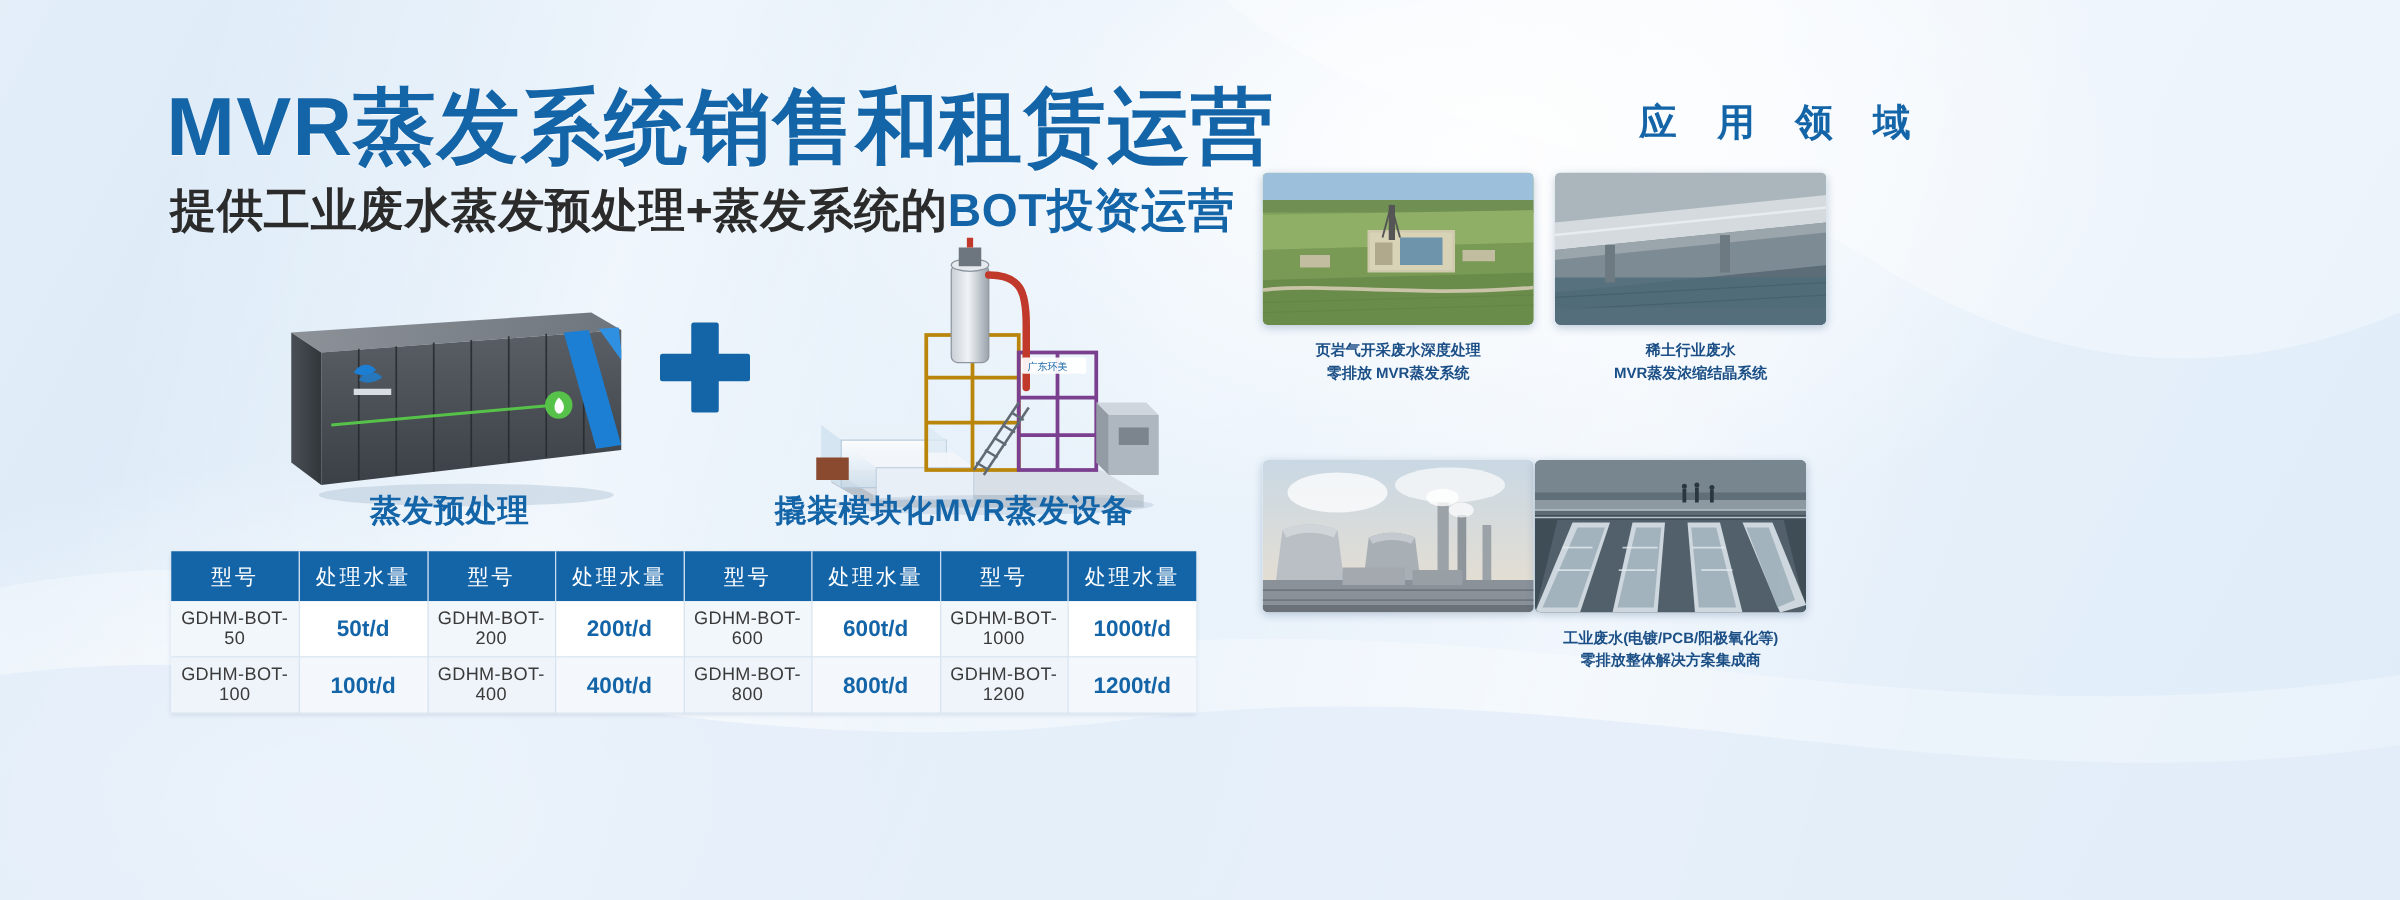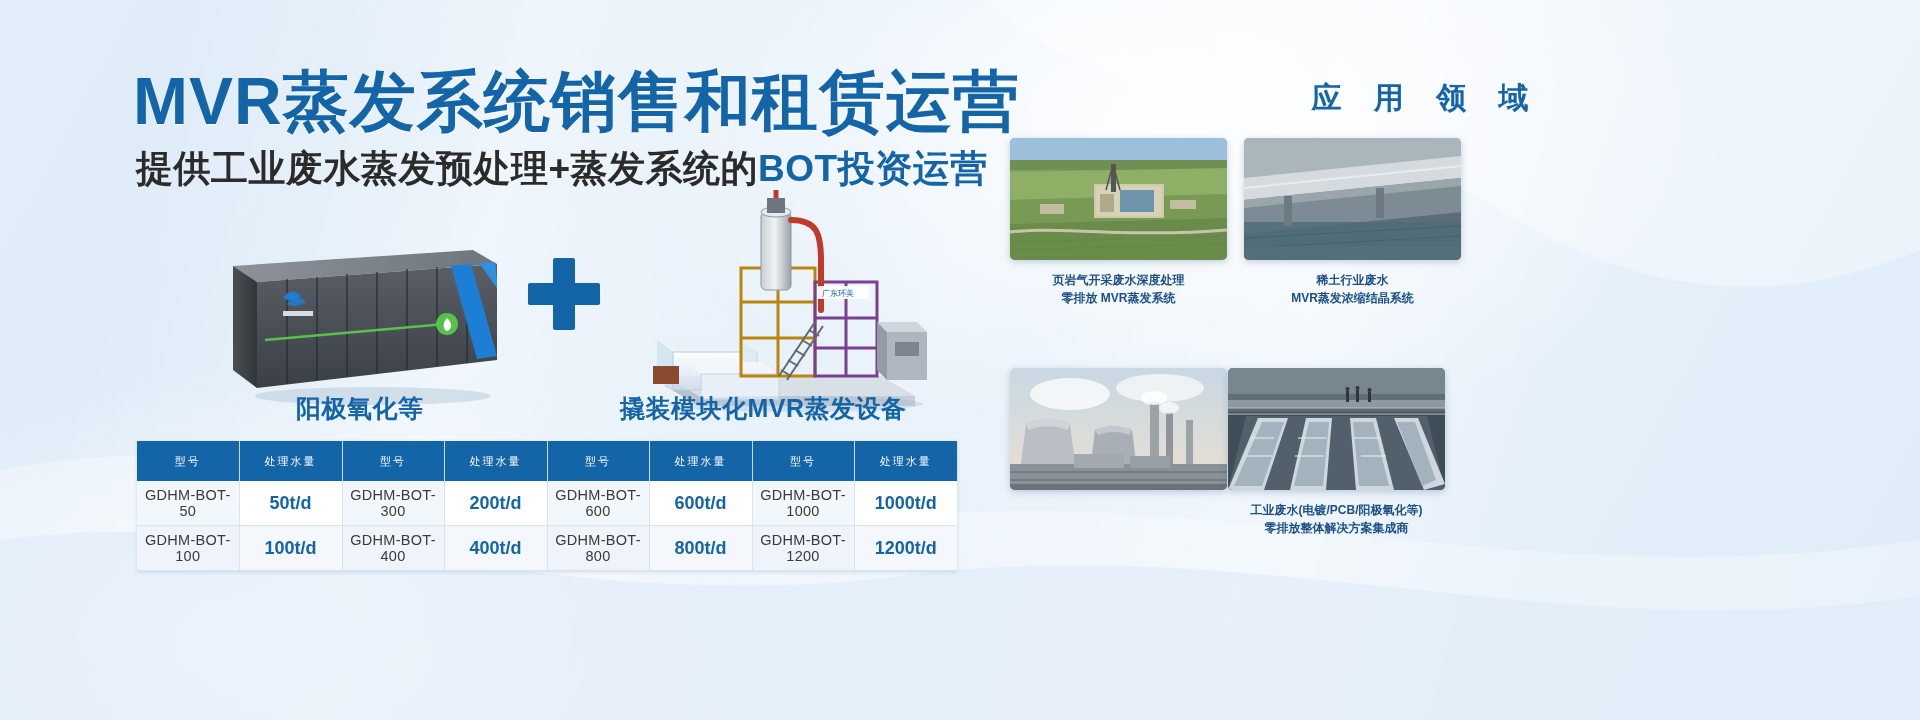--- a/index.html
+++ b/index.html
@@ -58,21 +58,21 @@
   #cap-left{left:296px;top:392px;}
   #cap-right{left:620px;top:392px;}
 
   
   #spec-table{
     position:absolute;left:137px;top:441px;width:820px;
     border-collapse:collapse;table-layout:fixed;
     box-shadow:0 1px 4px rgba(30,70,120,.16);
   }
   #spec-table th{
-    background:#1464a8;color:#fff;font-size:11px;font-weight:normal;
+    background:#1464a8;color:#fff;font-size:17px;font-weight:normal;
     height:38px;border-right:1px solid #c9dcef;letter-spacing:2px;
   }
   #spec-table th:last-child{border-right:none;}
   #spec-table td{
     height:42px;text-align:center;border-right:1px solid #d7e4f0;
     border-bottom:1px solid #d7e4f0;font-size:15px;color:#333;
   }
   #spec-table td:last-child{border-right:none;}
   #spec-table tr.r1 td{background:#ffffff;}
   #spec-table tr.r2 td{background:#f4f8fc;}
@@ -241,21 +241,21 @@
       <rect x="250" y="152" width="24" height="14" fill="#7c858e"></rect>
 
       <g transform="translate(172,96)">
         <rect x="0" y="0" width="52" height="13" rx="2" fill="#ffffff" opacity=".92"></rect>
         <text x="5" y="10" font-family="DejaVu Sans, sans-serif" font-size="8" fill="#1464a8">广东环美</text>
       </g>
 
       <ellipse cx="150" cy="214" rx="128" ry="8" fill="#9fb4c9" opacity=".30"></ellipse>
     </svg>
 
-    <div class="caption" id="cap-left">阳极氧化等</div>
+    <div class="caption" id="cap-left">蒸发预处理</div>
     <div class="caption" id="cap-right">撬装模块化MVR蒸发设备</div>
 
     <table id="spec-table">
       <colgroup>
         <col class="cw-model">
           <col class="cw-cap">
         <col class="cw-model">
           <col class="cw-cap">
         <col class="cw-model">
           <col class="cw-cap">
@@ -271,21 +271,21 @@
           <th>型号</th>
           <th>处理水量</th>
           <th>型号</th>
           <th>处理水量</th>
         </tr>
       </thead>
       <tbody>
         <tr class="r1">
           <td class="model">GDHM-BOT-50</td>
           <td class="cap">50t/d</td>
-          <td class="model">GDHM-BOT-300</td>
+          <td class="model">GDHM-BOT-200</td>
           <td class="cap">200t/d</td>
           <td class="model">GDHM-BOT-600</td>
           <td class="cap">600t/d</td>
           <td class="model">GDHM-BOT-1000</td>
           <td class="cap">1000t/d</td>
         </tr>
         <tr class="r2">
           <td class="model">GDHM-BOT-100</td>
           <td class="cap">100t/d</td>
           <td class="model">GDHM-BOT-400</td>

